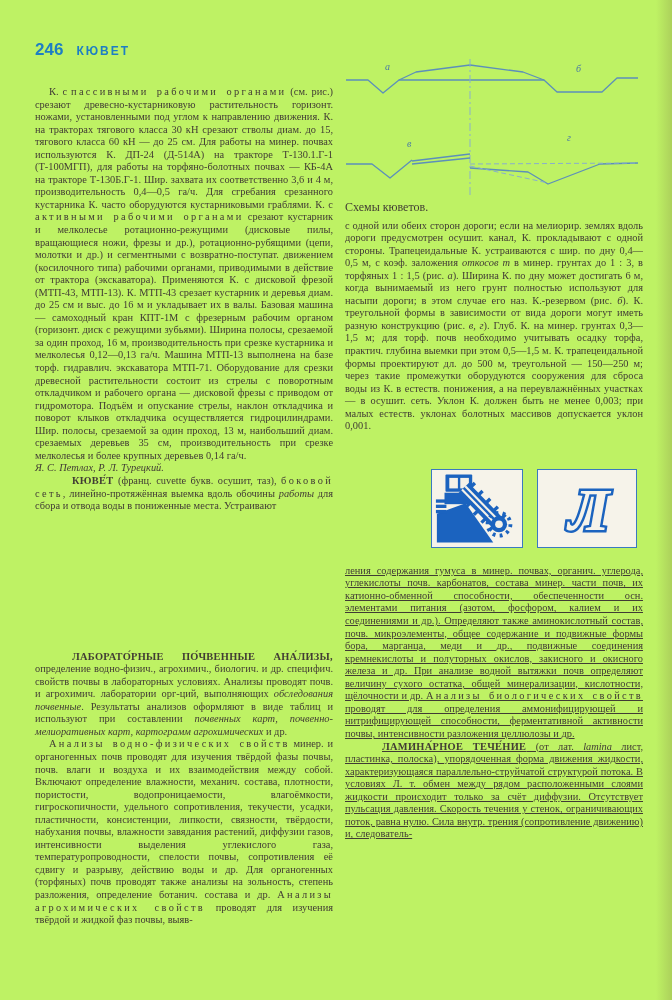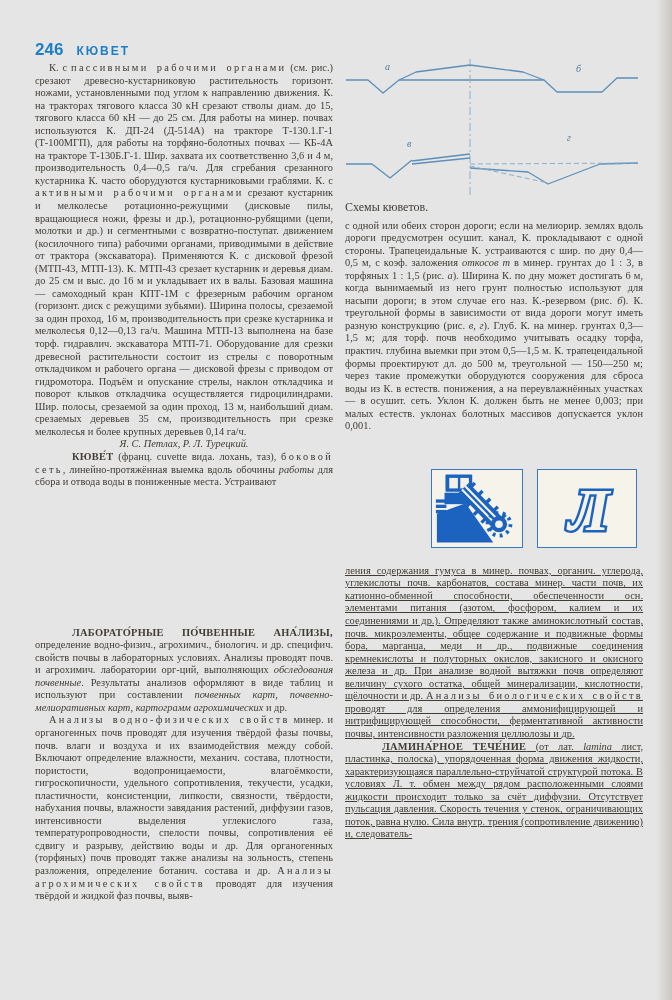--- a/index.html
+++ b/index.html
@@ -1,29 +1,29 @@
 <!DOCTYPE html>
 <html lang="ru"><head>
 <meta charset="utf-8">
 <style>
   html,body{margin:0;padding:0;}
   body{width:672px;height:1000px;background:#b9b2a2;font-family:"Liberation Serif","DejaVu Serif",serif;}
-  .page{position:relative;width:672px;height:1000px;background:#e5e5e5;color:#413c34;overflow:hidden;}
+  .page{position:relative;width:672px;height:1000px;background:#bef264;color:#413c34;overflow:hidden;}
   .edge{position:absolute;top:0;right:0;width:16px;height:100%;pointer-events:none;
         background:linear-gradient(to right,rgba(110,90,60,0),rgba(110,90,60,0.22));}
   .header{position:absolute;left:35px;top:40px;display:flex;align-items:baseline;gap:13px;
           color:#1d7ec4;font-family:"Liberation Sans","DejaVu Sans",sans-serif;font-weight:bold;}
   .pagenum{font-size:17px;}
   .runhead{font-size:12px;letter-spacing:2px;}
   .col{position:absolute;width:298px;font-size:10.4px;line-height:12.55px;text-align:justify;}
-  .col-left{left:35px;top:62px;}
+  .col-left{left:35px;top:86px;}
   .col-right{left:345px;top:57px;}
   .para{margin:0;text-align:justify;}
   .ind{text-indent:14px;}
-  .byline{text-align:center;font-style:italic;margin:0;}
+  .byline{text-align:left;font-style:italic;margin:0;}
   .s-sp{letter-spacing:2.3px;word-spacing:2px;}
   .s-i{font-style:italic;}
   .s-b{font-weight:bold;letter-spacing:0.3px;margin-left:37px;}
   .caption{font-size:12px;margin-top:3px;}
   .r1{margin-top:6px;}
   .boxes{display:flex;gap:14px;margin-top:36px;margin-left:86px;}
   .r2{margin-top:17px;text-decoration:underline;}
   .ill-box{width:92px;height:79px;background:#f6f3ea;border:1.5px solid #3a79c0;
            box-sizing:border-box;display:flex;align-items:center;justify-content:center;}
   .ill-box2{width:100px;}
@@ -36,21 +36,21 @@
 <div class="page">
 
   <div class="header">
     <span class="pagenum">246</span>
     <span class="runhead">КЮВЕТ</span>
   </div>
 
   <div class="col col-left" id="leftcol">
       <p class="para ind"><span>К. с </span><span class="s-sp">пассивными рабочими органами</span><span> (см. рис.) срезают древесно-кустарниковую растительность горизонт. ножами, установленными под углом к направлению движения. К. на тракторах тягового класса 30 кН срезают стволы диам. до 15, тягового класса 60 кН — до 25 см. Для работы на минер. почвах используются К. ДП-24 (Д-514А) на тракторе Т-130.1.Г-1 (Т-100МГП), для работы на торфяно-болотных почвах — КБ-4А на тракторе Т-130Б.Г-1. Шир. захвата их соответственно 3,6 и 4 м, производительность 0,4—0,5 га/ч. Для сгребания срезанного кустарника К. часто оборудуются кустарниковыми граблями. К. с </span><span class="s-sp">активными рабочими органами</span><span> срезают кустарник и мелколесье ротационно-режущими (дисковые пилы, вращающиеся ножи, фрезы и др.), ротационно-рубящими (цепи, молотки и др.) и сегментными с возвратно-поступат. движением (косилочного типа) рабочими органами, приводимыми в действие от трактора (экскаватора). Применяются К. с дисковой фрезой (МТП-43, МТП-13). К. МТП-43 срезает кустарник и деревья диам. до 25 см и выс. до 16 м и укладывает их в валы. Базовая машина — самоходный кран КПТ-1М с фрезерным рабочим органом (горизонт. диск с режущими зубьями). Ширина полосы, срезаемой за один проход, 16 м, производительность при срезке кустарника и мелколесья 0,12—0,13 га/ч. Машина МТП-13 выполнена на базе торф. гидравлич. экскаватора МТП-71. Оборудование для срезки древесной растительности состоит из стрелы с поворотным откладчиком и рабочего органа — дисковой фрезы с приводом от гидромотора. Подъём и опускание стрелы, наклон откладчика и поворот клыков откладчика осуществляется гидроцилиндрами. Шир. полосы, срезаемой за один проход, 13 м, наибольший диам. срезаемых деревьев 35 см, производительность при срезке мелколесья и более крупных деревьев 0,14 га/ч.</span></p>
       <p class="byline"><span class="s-i">Я. С. Петлах, Р. Л. Турецкий.</span></p>
-      <p class="para"><span class="s-b">КЮВЕ́Т</span><span> (франц. cuvette вида. лохань, таз), </span><span class="s-sp">боковой сеть</span><span>, линейно-протяжённая выемка вдоль обочины </span><span class="s-i">работы</span><span> для сбора и отвода воды в пониженные места. Устраивают</span></p>
+      <p class="para"><span class="s-b">КЮВЕ́Т</span><span> (франц. cuvette букв. осушит, таз), </span><span class="s-sp">боковой сеть</span><span>, линейно-протяжённая выемка вдоль обочины </span><span class="s-i">работы</span><span> для сбора и отвода воды в пониженные места. Устраивают</span></p>
       <div style="height: 138px;"></div>
       <p class="para"><span class="s-b">ЛАБОРАТО́РНЫЕ ПО́ЧВЕННЫЕ АНА́ЛИЗЫ,</span><span> определение водно-физич., агрохимич., биологич. и др. специфич. свойств почвы в лабораторных условиях. Анализы проводят почв. и агрохимич. лаборатории орг-ций, выполняющих </span><span class="s-i">обследования почвенные</span><span>. Результаты анализов оформляют в виде таблиц и используют при составлении </span><span class="s-i">почвенных карт, почвенно-мелиоративных карт, картограмм агрохимических</span><span> и др.</span></p>
       <p class="para ind"><span class="s-sp">Анализы водно-физических свойств</span><span> минер. и органогенных почв проводят для изучения твёрдой фазы почвы, почв. влаги и воздуха и их взаимодействия между собой. Включают определение влажности, механич. состава, плотности, пористости, водопроницаемости, влагоёмкости, гигроскопичности, удельного сопротивления, текучести, усадки, пластичности, консистенции, липкости, связности, твёрдости, набухания почвы, влажности завядания растений, диффузии газов, интенсивности выделения углекислого газа, температуропроводности, спелости почвы, сопротивления её сдвигу и разрыву, действию воды и др. Для органогенных (торфяных) почв проводят также анализы на зольность, степень разложения, определение ботанич. состава и др. </span><span class="s-sp">Анализы агрохимических свойств</span><span> проводят для изучения твёрдой и жидкой фаз почвы, выяв-</span></p>
     </div>
 
   <div class="col col-right">
 
     <svg class="schemes" width="297" height="141" viewBox="0 0 297 141">
       <g fill="none" stroke="#5c8fba" stroke-width="1.3" stroke-linejoin="round">
         <polyline points="1,23 23,23 38,36 54,23 199,23 212,35 257,35 272,21 293,21"></polyline>

